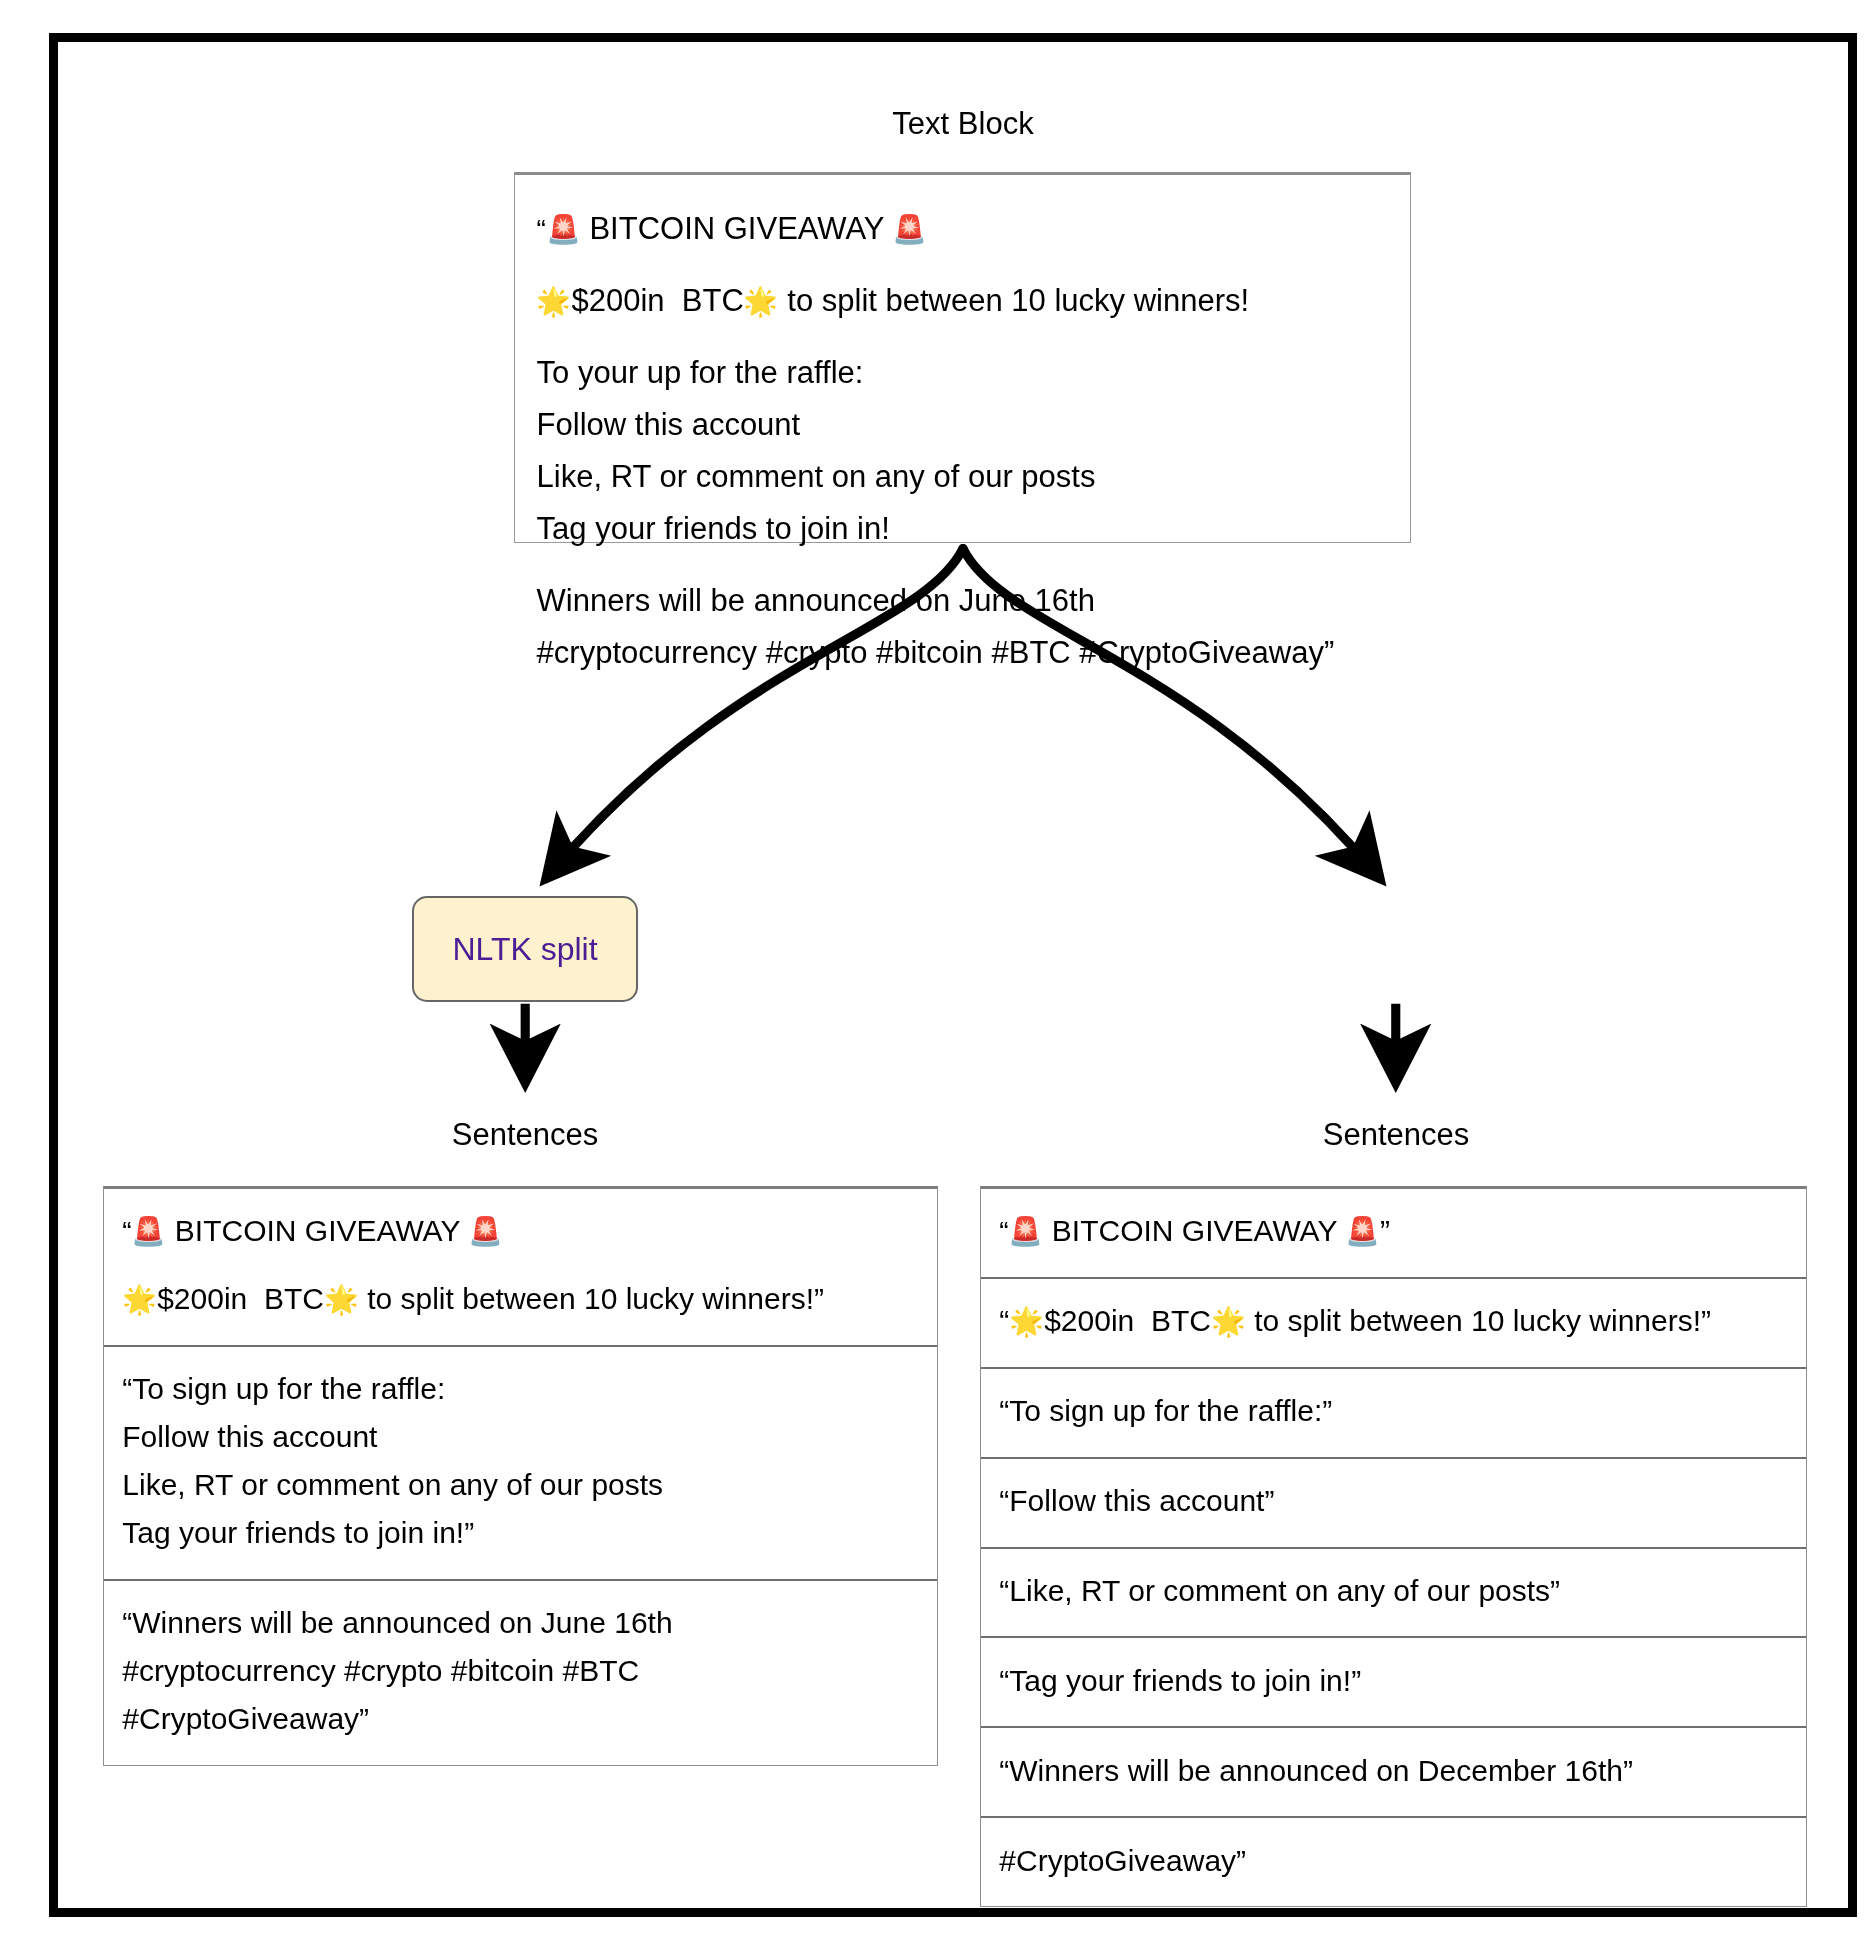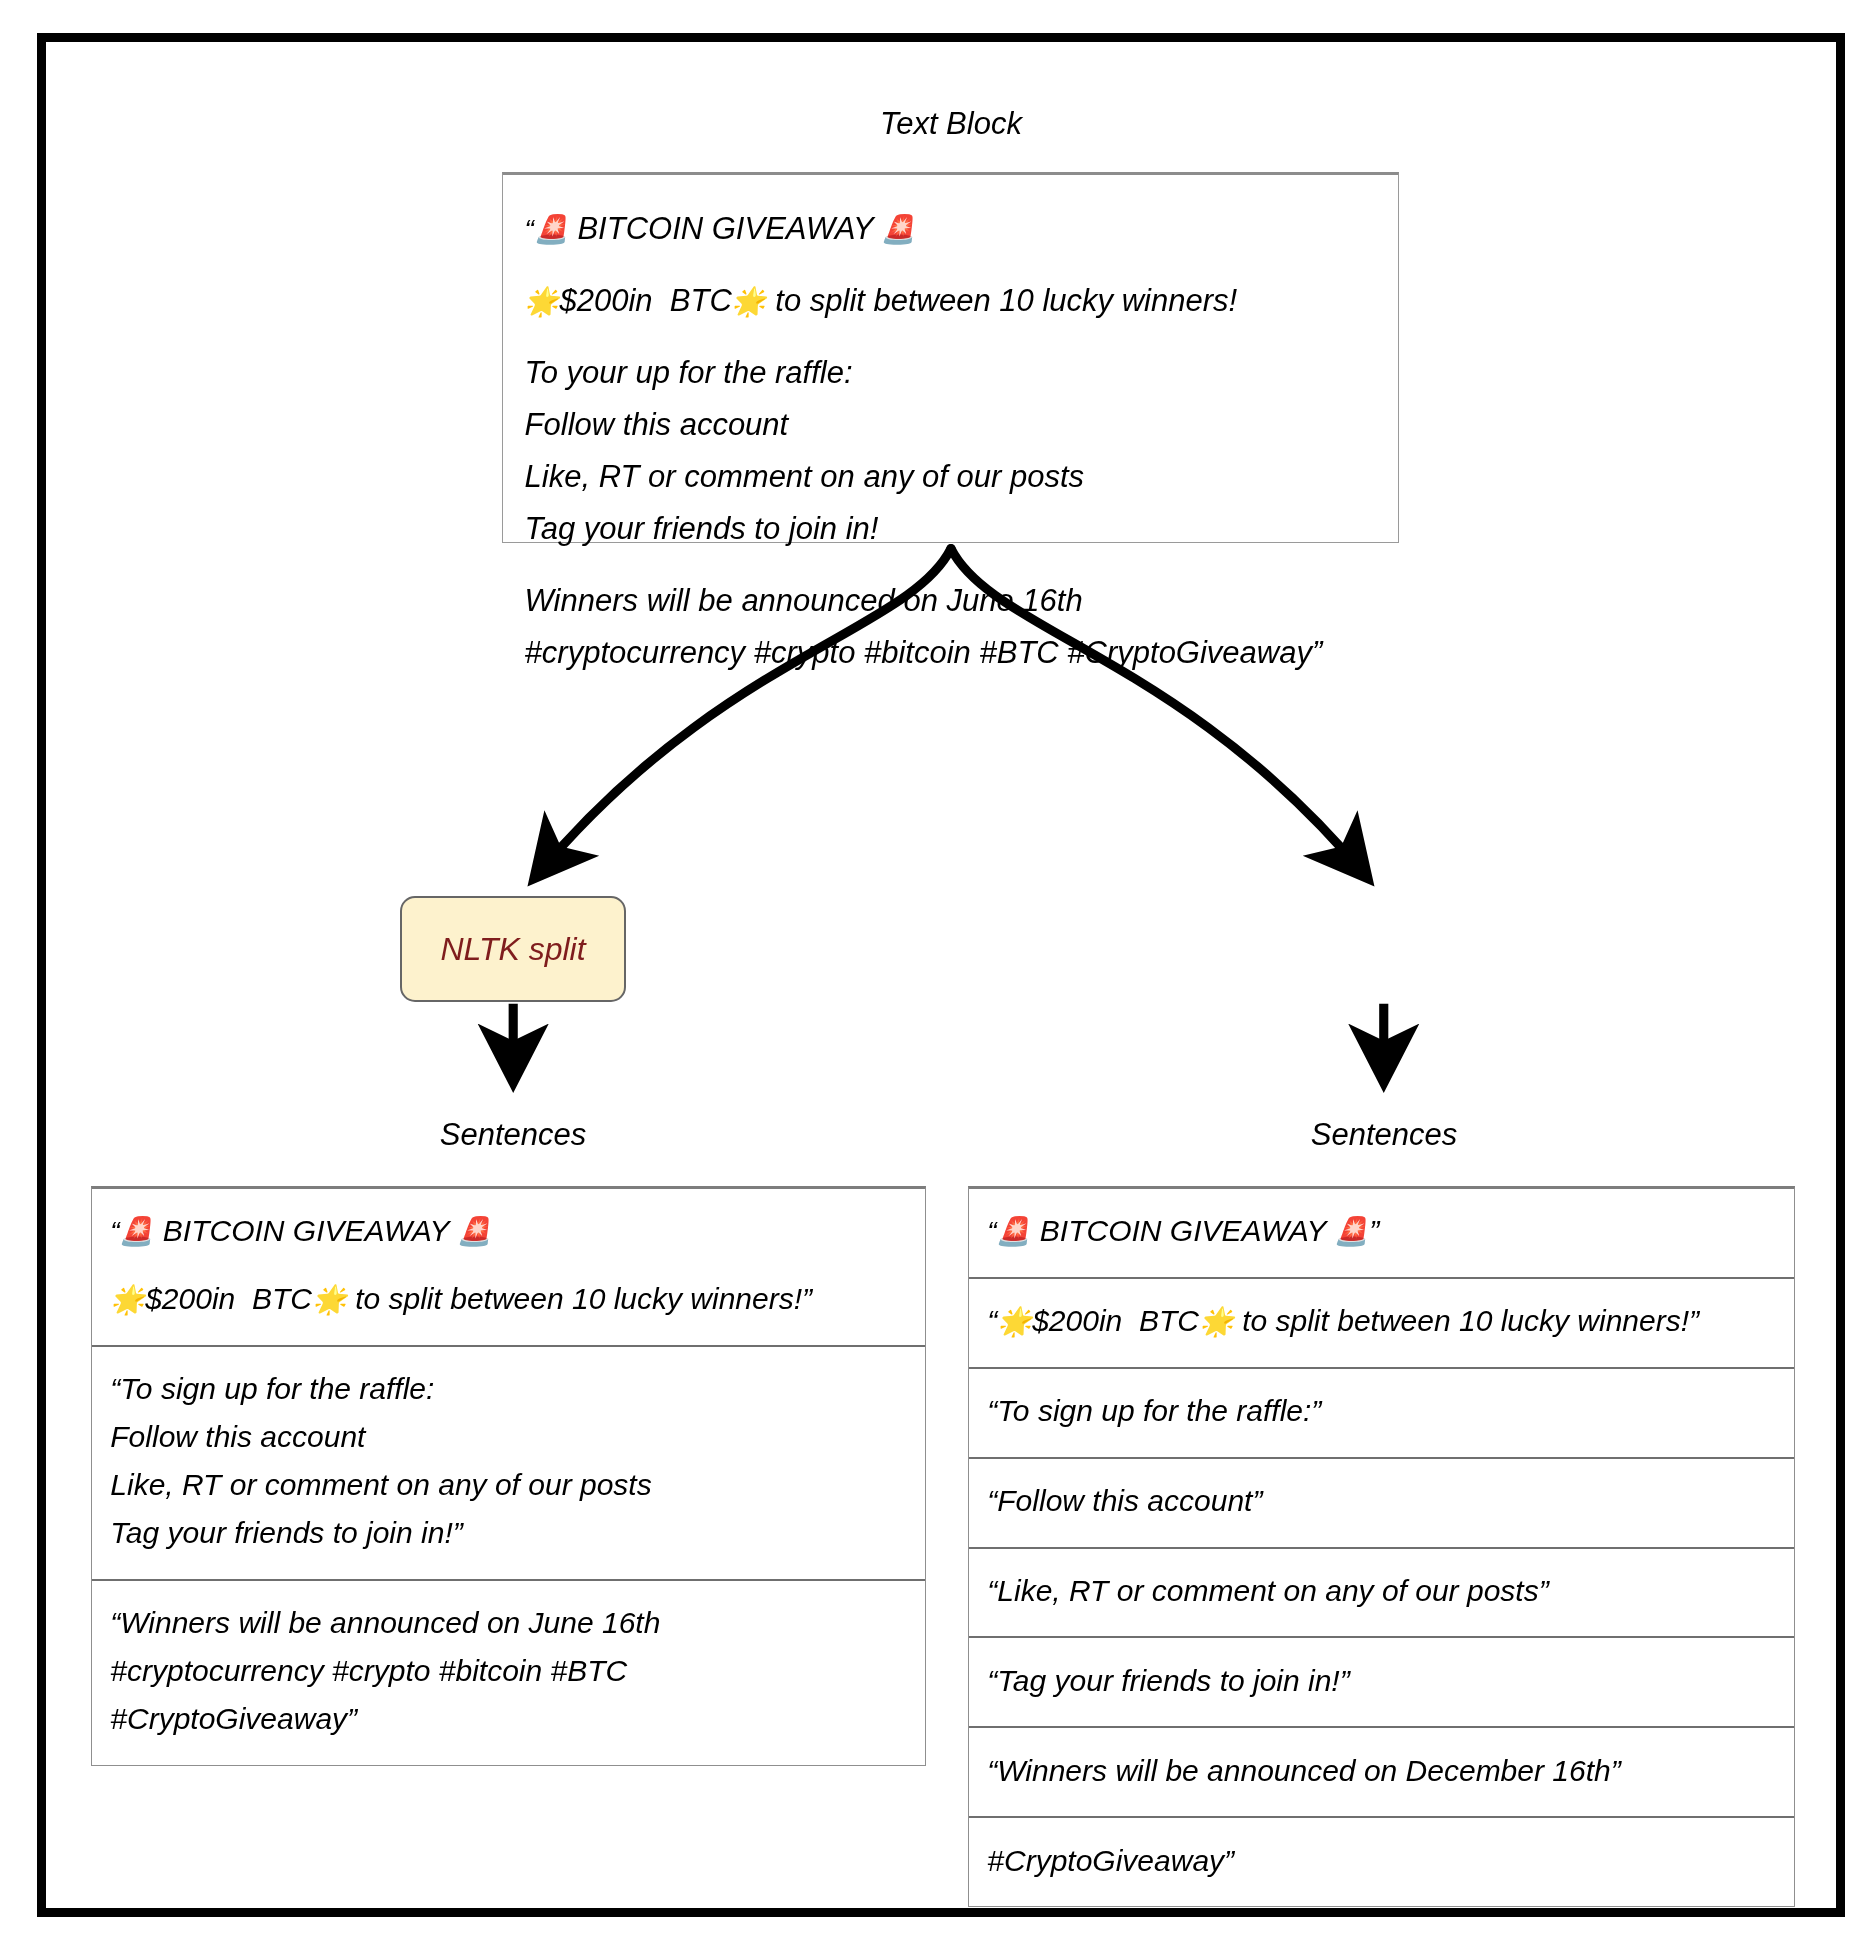--- a/index.html
+++ b/index.html
@@ -19,25 +19,24 @@
     left: 33px;
     top: 33px;
     width: 1808px;
     height: 1884px;
     border: 9.1px solid #000000;
     box-sizing: border-box;
     background: #ffffff;
   }
   #canvas {
     position: absolute;
-    left: 4px;
+    left: 16px;
     top: 0;
     width: 1782px;
     height: 1951px;
-    font-style: italic;
   }
 
   
   .abs { position: absolute; }
 
   
   .caption {
     font-size: 31px;
     line-height: 37px;
     color: #000000;
@@ -65,21 +64,21 @@
 
   
   .splitnode {
     border: 2.5px solid #666666;
     border-radius: 15px;
     box-sizing: border-box;
     display: flex;
     align-items: center;
     justify-content: center;
     font-size: 32px;
-    color: #7f1d1d;
+    color: #4c1d95;
   }
   #nltk-node {
     left: 396px;
     top: 896px;
     width: 226px;
     height: 106px;
     background: #fdf2cd;
   }
   #regex-node {
     left: 1267px;

